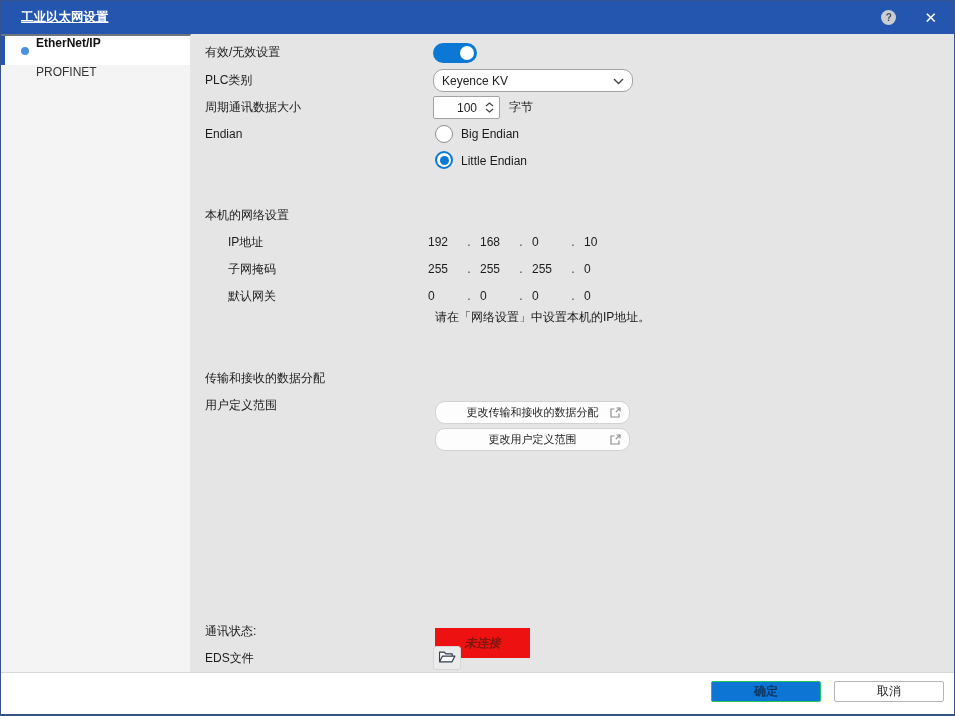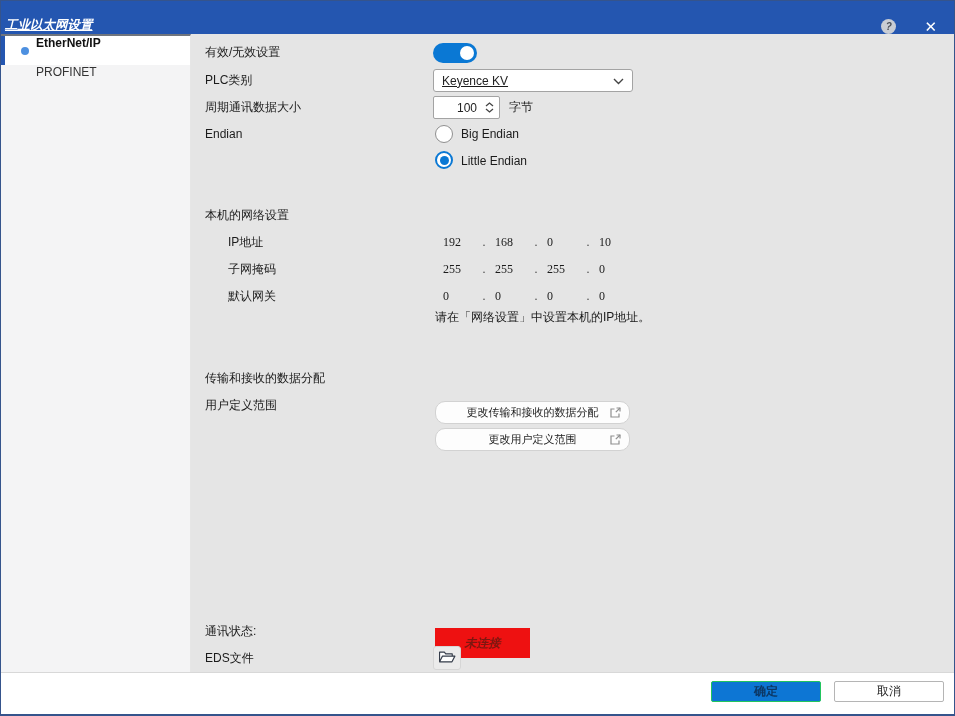--- a/index.html
+++ b/index.html
@@ -3,21 +3,21 @@
 <meta charset="utf-8">
 <style>
   * { margin:0; padding:0; box-sizing:border-box; }
   html,body { background:#fff; }
   body { font-family:"Liberation Sans","DejaVu Sans",sans-serif; font-size:12px; color:#1b1b1b; }
 
   .window { width:955px; height:716px; border:1px solid #35548c; border-bottom-width:2px;
             display:flex; flex-direction:column; background:#fff; overflow:hidden; }
 
   
-  .titlebar { height:33px; flex:0 0 33px; background:#2456b0; display:flex; align-items:flex-end; padding:0 17px 0 4px;font-style:italic; }
+  .titlebar { height:33px; flex:0 0 33px; background:#2456b0; display:flex; align-items:center; padding:0 17px 0 20px; }
   .titlebar .title { color:#fff; font-weight:bold; font-size:12.5px; text-decoration:underline; }
   .tb-icons { margin-left:auto; display:flex; align-items:center; gap:28px; }
   .help-ico { width:15px; height:15px; border-radius:50%; background:#c9cdd4; color:#4a4f57;
               font-size:10px; font-weight:bold; display:flex; align-items:center; justify-content:center; cursor:pointer; }
   .close-ico { color:#fff; font-size:15px; font-weight:bold; line-height:15px; cursor:pointer; }
 
   
   .content { flex:1 1 auto; display:flex; min-height:0; }
   .sidebar { width:190px; flex:0 0 190px; background:#f4f4f5; border-top:2px solid #70757d; border-right:1px solid #e6e6e6; }
   .side-item { position:relative; height:29px; display:flex; align-items:flex-start; padding-left:35px; color:#333; cursor:pointer; }
@@ -27,37 +27,37 @@
 
   .main { flex:1 1 auto; position:relative; background:#e5e5e5; }
   .lbl { position:absolute; line-height:20px; white-space:nowrap; }
 
   
   .toggle { position:absolute; left:242px; top:9px; width:44px; height:20px; border-radius:10px; background:#0a78d4; cursor:pointer; }
   .toggle .knob { position:absolute; right:3px; top:3px; width:14px; height:14px; border-radius:50%; background:#fff; }
 
   
   .dropdown { position:absolute; left:242px; top:35px; width:200px; height:23px; background:#fff; border:1px solid #a3a3a3;
-              border-radius:3px; display:flex; align-items:center; padding:0 8px; cursor:pointer;text-decoration:underline; }
+              border-radius:10px; display:flex; align-items:center; padding:0 8px; cursor:pointer; }
   .dropdown .dd-val { flex:1; color:#222; }
 
   
   .spin { position:absolute; left:242px; top:62px; width:67px; height:23px; border:1px solid #a3a3a3; border-radius:2px;
           background:#fff; display:flex; align-items:center; }
   .spin .spin-val { flex:1; text-align:right; padding-right:6px; color:#222; }
   .spin .arrows { width:16px; display:flex; flex-direction:column; align-items:center; gap:1px; padding-right:3px; cursor:pointer; }
 
   
   .radio { position:absolute; width:18px; height:18px; border-radius:50%; background:#fff; cursor:pointer; }
   .radio.off { border:1px solid #8f8f8f; }
   .radio.on  { border:2px solid #0a78d4; display:flex; align-items:center; justify-content:center; }
   .radio.on .rdot { width:9px; height:9px; border-radius:50%; background:#0a78d4; }
 
   
-  .ipvals { position:absolute; left:252px; display:flex; line-height:20px;font-family:Liberation Serif, serif; }
+  .ipvals { position:absolute; left:237px; display:flex; line-height:20px; }
   .ipvals .oct { width:30px; text-align:left; }
   .ipvals .sep { width:22px; text-align:center; color:#444; }
 
   
   .act-btn { position:absolute; left:244px; width:195px; height:23px; background:#fdfdfd; border:1px solid #d2d2d2;
              border-radius:10px; display:flex; align-items:center; justify-content:center; font-size:11px; color:#1b1b1b; cursor:pointer;margin-top:34px; }
   .act-btn .ext { position:absolute; right:7px; top:4px; }
 
   
   .badge { position:absolute; left:244px; top:594px; width:95px; height:30px; background:#ee1111;

